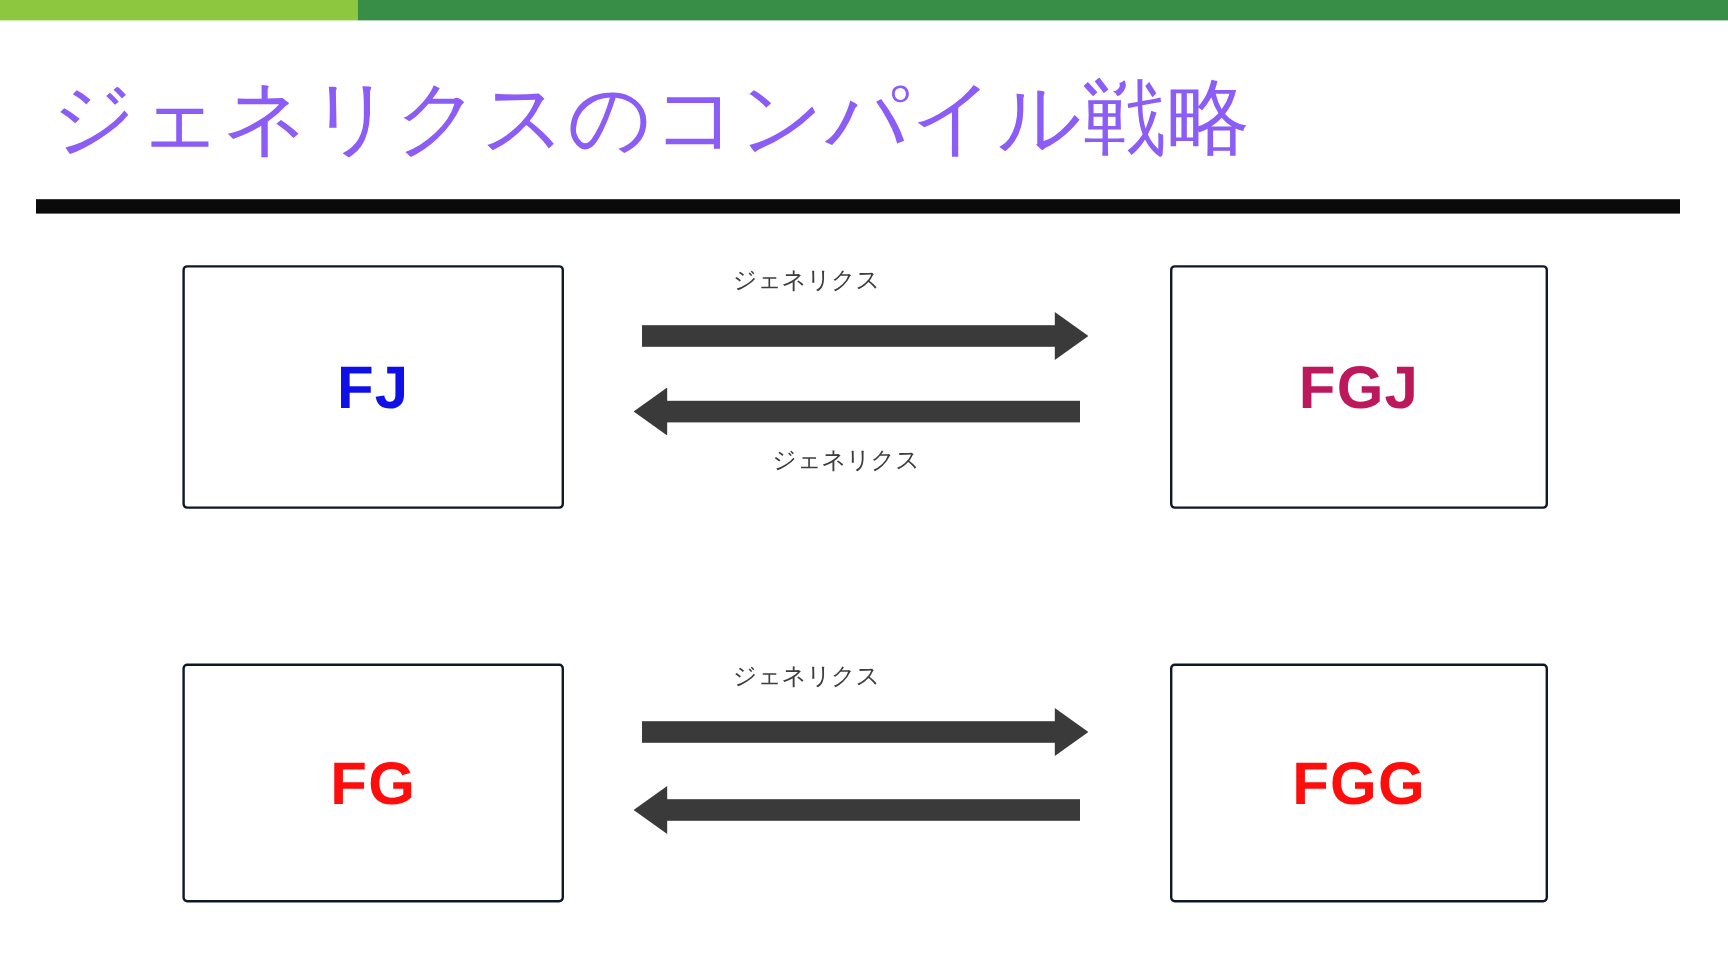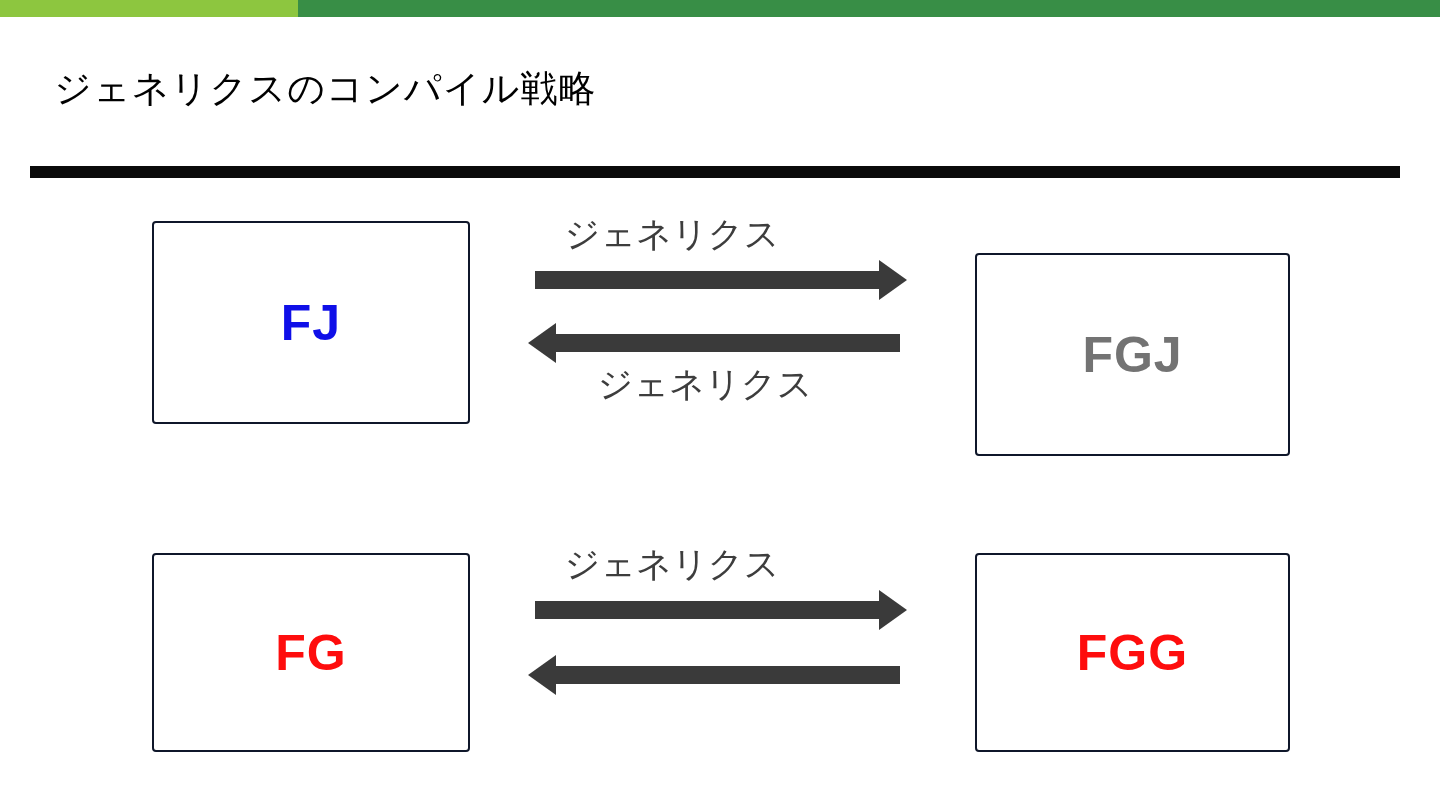--- a/index.html
+++ b/index.html
@@ -21,25 +21,25 @@
     width: 1440px; height: 17px;
     display: flex;
   }
   .topbar-light { width: 298px; height: 100%; }
   .topbar-dark  { flex: 1; height: 100%; }
 
   .title {
     position: absolute;
     left: 42px;
     top: 52px;
-    margin: 12px;
-    font-size: 37px;
+    margin: 1px;
+    font-size: 69px;
     font-weight: 500;
     letter-spacing: 1px;
-    color: #000000;
+    color: #8b5cf6;
     white-space: nowrap;
   }
   .title-rule {
     position: absolute;
     left: 30px;
     top: 166px;
     width: 1370px;
     height: 12px;
     background: #0a0a0a;
   }
@@ -66,21 +66,21 @@
     position: absolute;
     width: 372px;
     height: 40px;
     color: #3a3a3a;
   }
   .arrow svg { display: block; width: 100%; height: 100%; }
 
   .arrow-label {
     position: absolute;
     transform: translateX(-50%);
-    font-size: 35px;
+    font-size: 20px;
     line-height: 32px;
     color: #3d3d3d;
     white-space: nowrap;
     text-align: right;
   }
 </style>
 </head>
 <body>
 
 <div class="slide">
@@ -88,21 +88,21 @@
   <div class="topbar">
     <div class="topbar-light" style="background-color: rgb(141, 198, 63);"></div>
     <div class="topbar-dark" style="background-color: rgb(56, 142, 70);"></div>
   </div>
 
   <h1 class="title">ジェネリクスのコンパイル戦略</h1>
   <div class="title-rule" style="background-color: rgb(10, 10, 10);"></div>
 
   <div class="node node-r1 node-left" style="color: rgb(15, 15, 232);">FJ</div>
 
-  <div class="node node-r1 node-right" style="color: #737373; margin-top: 32px;">FGJ</div>
+  <div class="node node-r1 node-right" style="color: #be185d;">FGJ</div>
 
   <div class="arrow-label" style="left: 672px; top: 218px; color: rgb(61, 61, 61);">ジェネリクス</div>
 
   <div class="arrow" style="left: 535px; top: 260px; color: rgb(58, 58, 58);">
     <svg viewBox="0 0 372 40" aria-hidden="true">
       <rect x="0" y="11" width="346" height="18" fill="currentColor"></rect>
       <polygon points="344,0 372,20 344,40" fill="currentColor"></polygon>
     </svg>
   </div>
 

